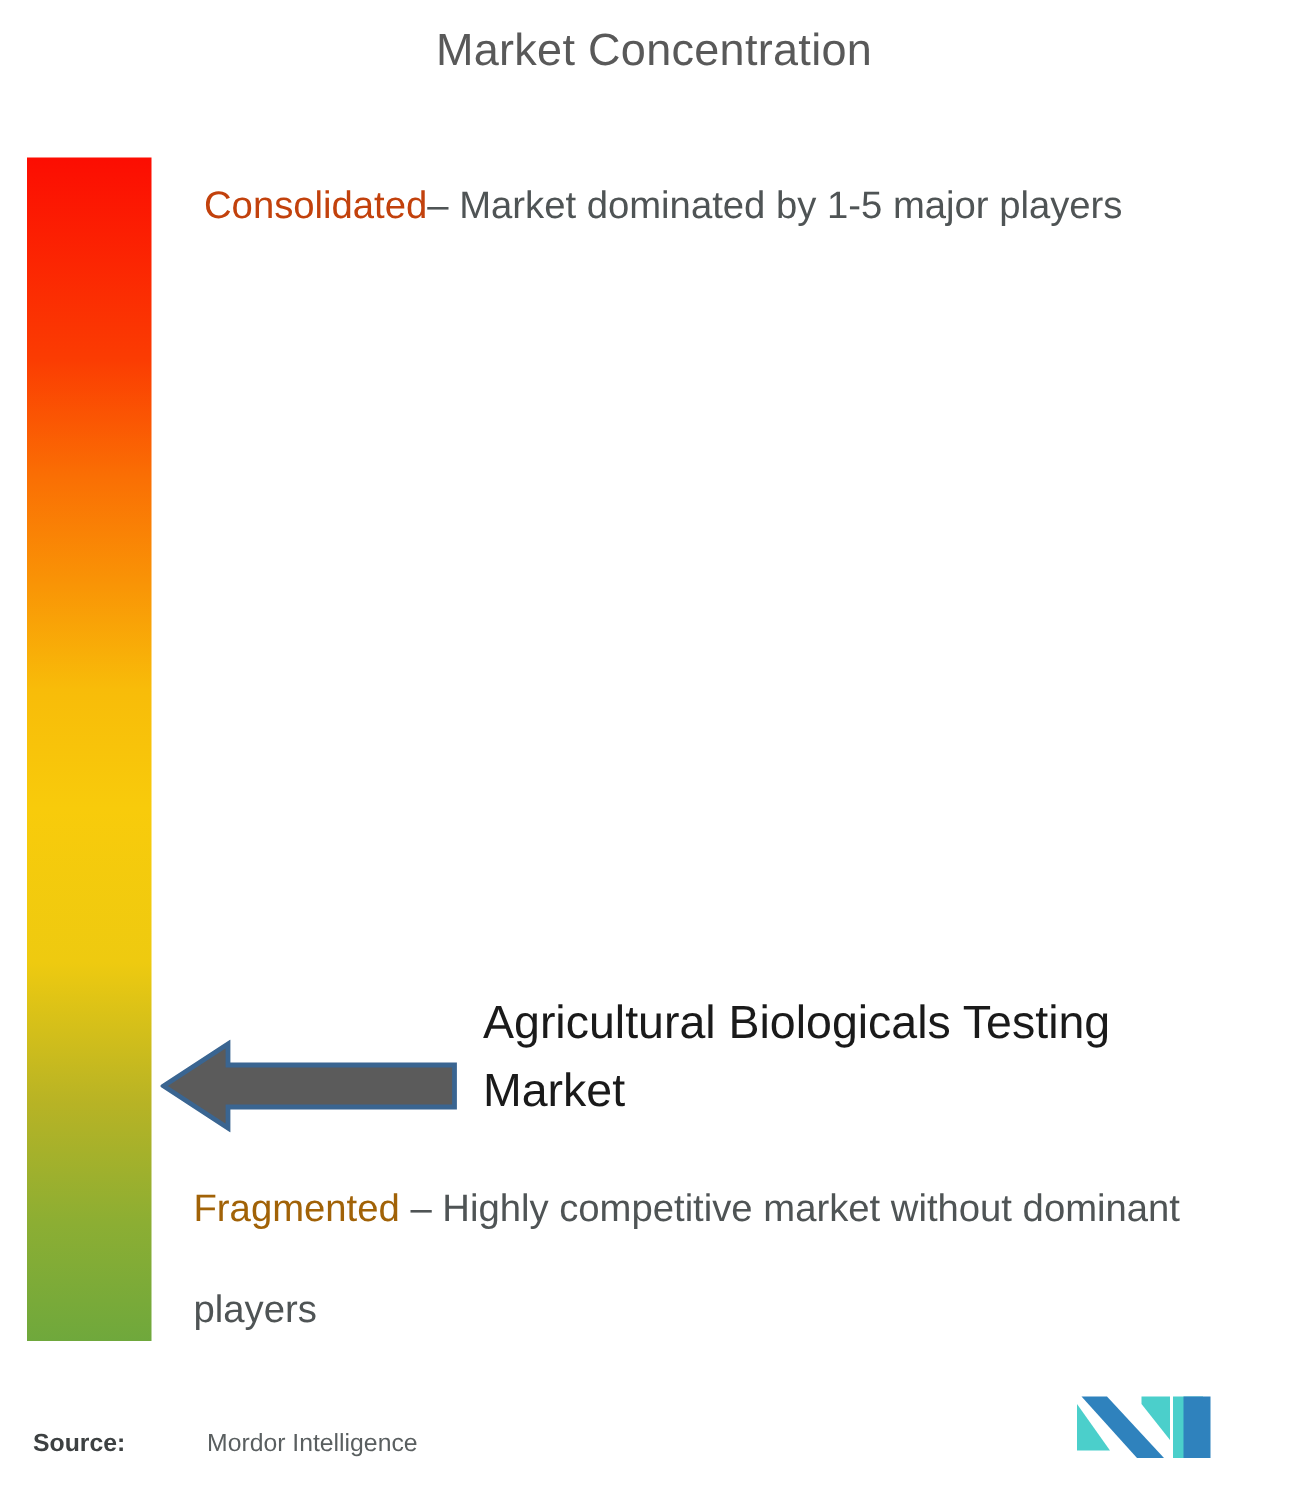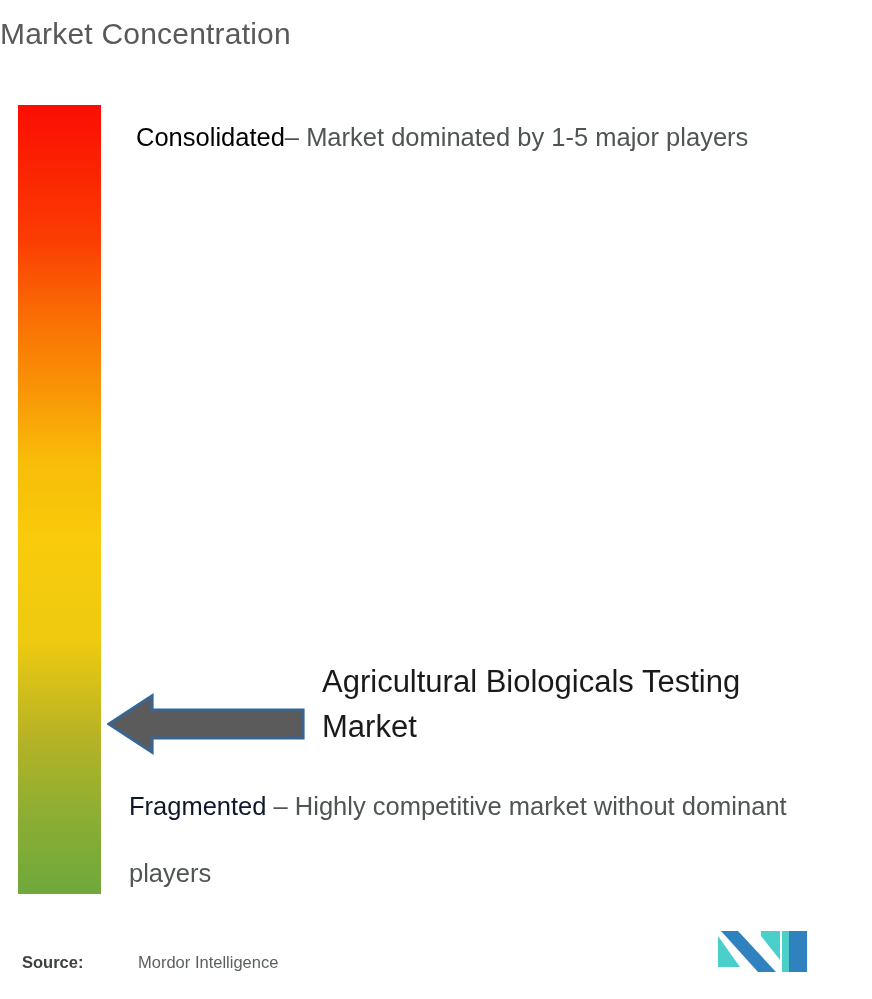--- a/index.html
+++ b/index.html
@@ -19,20 +19,21 @@
     background: #ffffff;
     overflow: hidden;
   }
 
   
   .title {
     position: absolute;
     left: 0;
     top: 17px;
     width: 872px;
+    text-align: center;
     font-size: 30px;
     font-weight: 400;
     color: #595959;
     letter-spacing: 0.2px;
   }
 
   
   .spectrum-bar {
     position: absolute;
     left: 18px;
@@ -120,33 +121,33 @@
 </head>
 <body>
 
 <div id="infographic">
 
   <div class="title">Market Concentration</div>
 
   <div class="spectrum-bar" id="spectrum-bar" style="background: linear-gradient(rgb(252, 13, 2) 0%, rgb(251, 60, 2) 17%, rgb(250, 111, 4) 27%, rgb(249, 148, 6) 36%, rgb(248, 188, 9) 45%, rgb(248, 203, 11) 55%, rgb(238, 202, 16) 68%, rgb(183, 179, 37) 80%, rgb(140, 174, 51) 90%, rgb(111, 168, 60) 100%);"></div>
 
   <div class="txt-block txt-consolidated">
-    <span class="kw-consolidated" style="color: #000000;">Consolidated</span><span>– Market dominated by 1-5 major players</span>
+    <span class="kw-consolidated" style="color: #c2410c;">Consolidated</span><span>– Market dominated by 1-5 major players</span>
   </div>
 
   <div class="market-label">Agricultural Biologicals Testing Market</div>
 
   <div class="arrow-wrap">
     <svg width="198" height="62" viewBox="0 0 198 62" xmlns="http://www.w3.org/2000/svg">
       <polygon points="2,31 45,3 45,17 196,17 196,45 45,45 45,59" fill="#5b5b5b" stroke="#3a6591" stroke-width="3.2" stroke-linejoin="miter"></polygon>
     </svg>
   </div>
 
   <div class="txt-block txt-fragmented">
-    <span class="kw-fragmented" style="color: #0f172a; text-align: right;">Fragmented</span><span> – Highly competitive market without dominant players</span>
+    <span class="kw-fragmented" style="color: #a16207; text-align: right;">Fragmented</span><span> – Highly competitive market without dominant players</span>
   </div>
 
   <div class="source">
     <span class="src-lbl">Source:</span><span class="src-val"> </span><span class="src-val">Mordor Intelligence</span>
   </div>
 
   <div class="logo">
     <svg width="92" height="52" viewBox="0 0 92 52" xmlns="http://www.w3.org/2000/svg">
 
       <polygon id="logo-p1" points="0,10 0,41 22,41 0,10" fill="#4bcfcb"></polygon>

